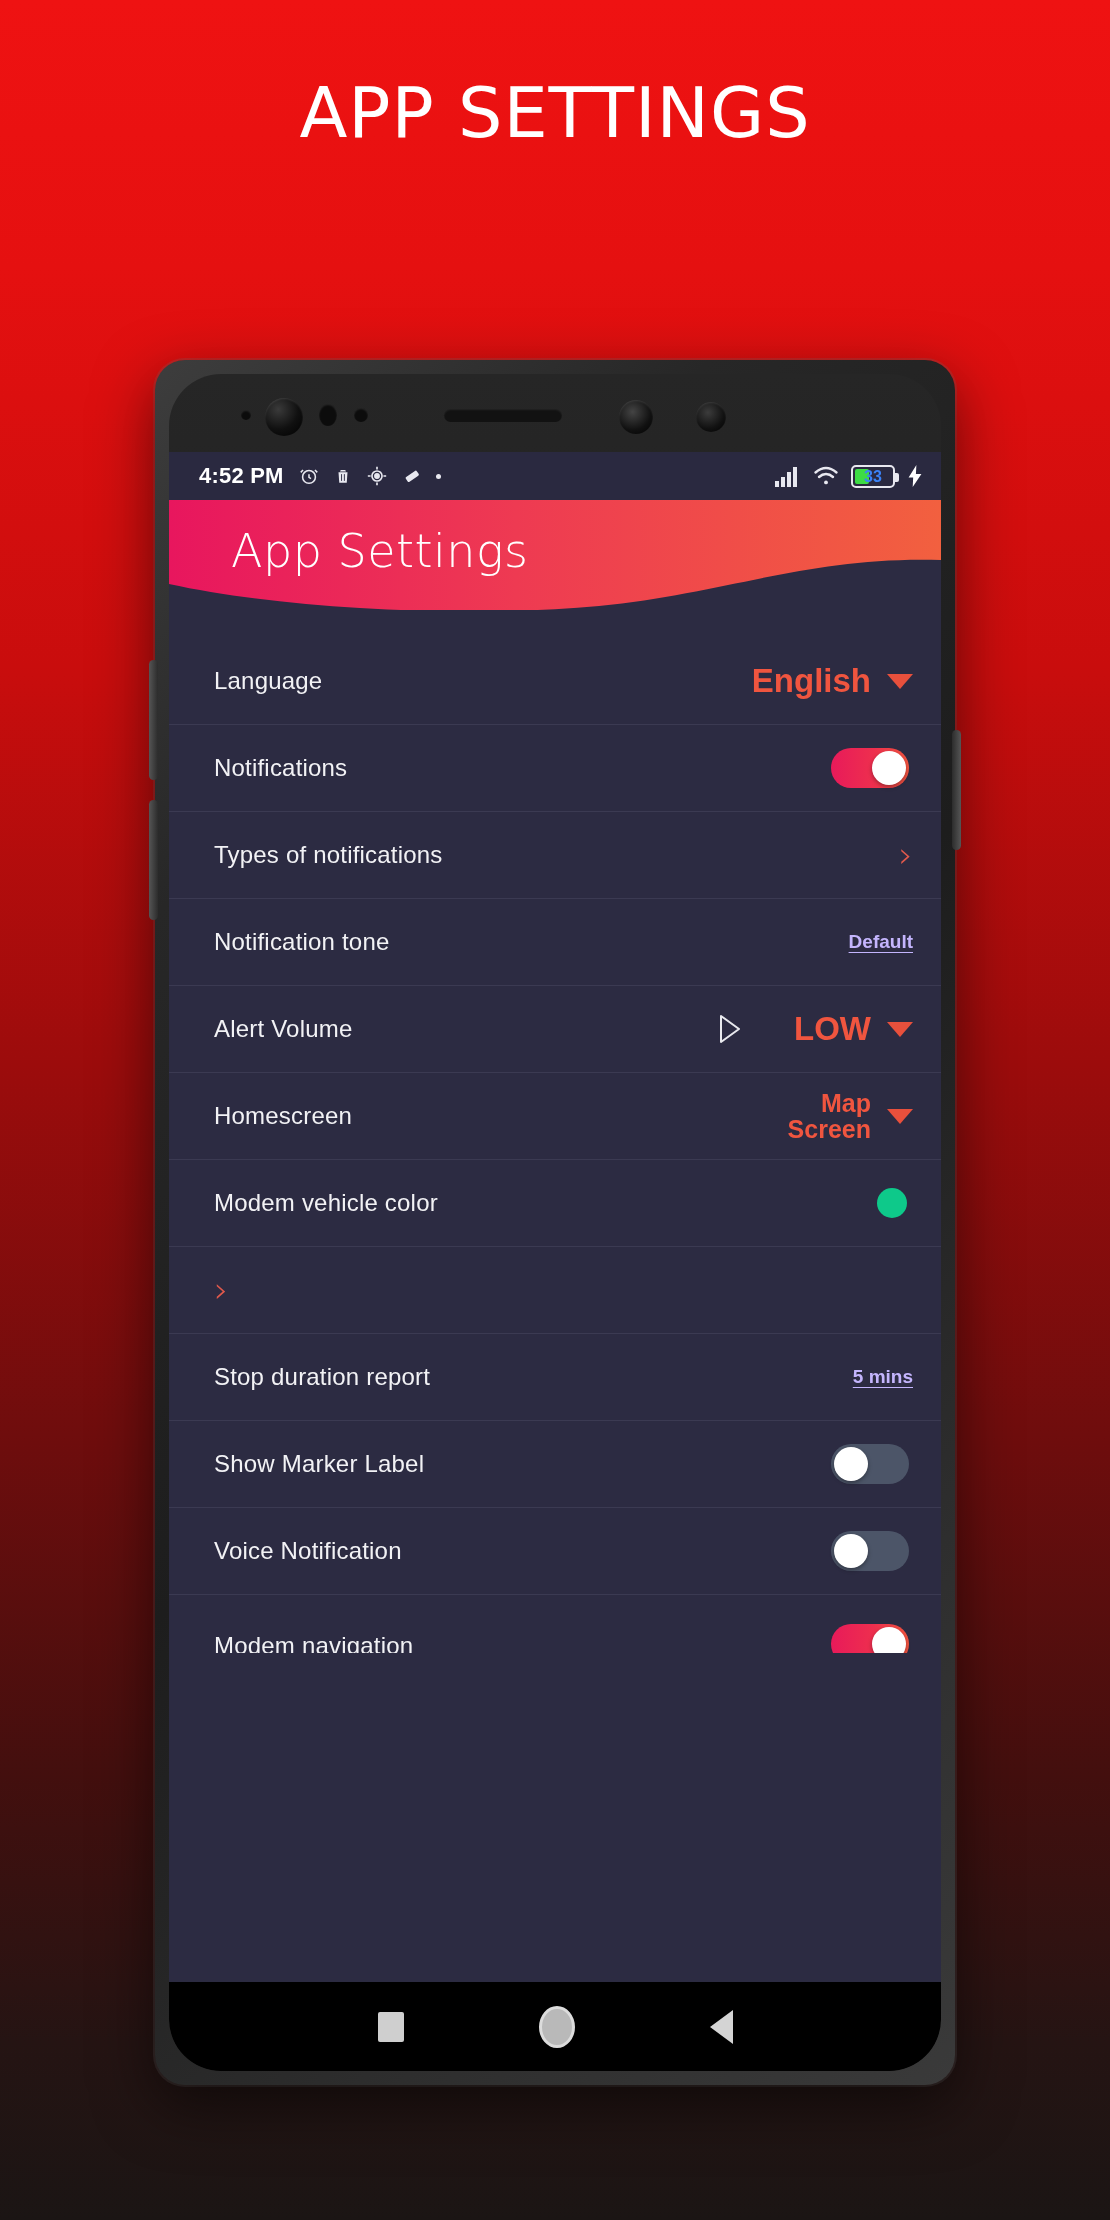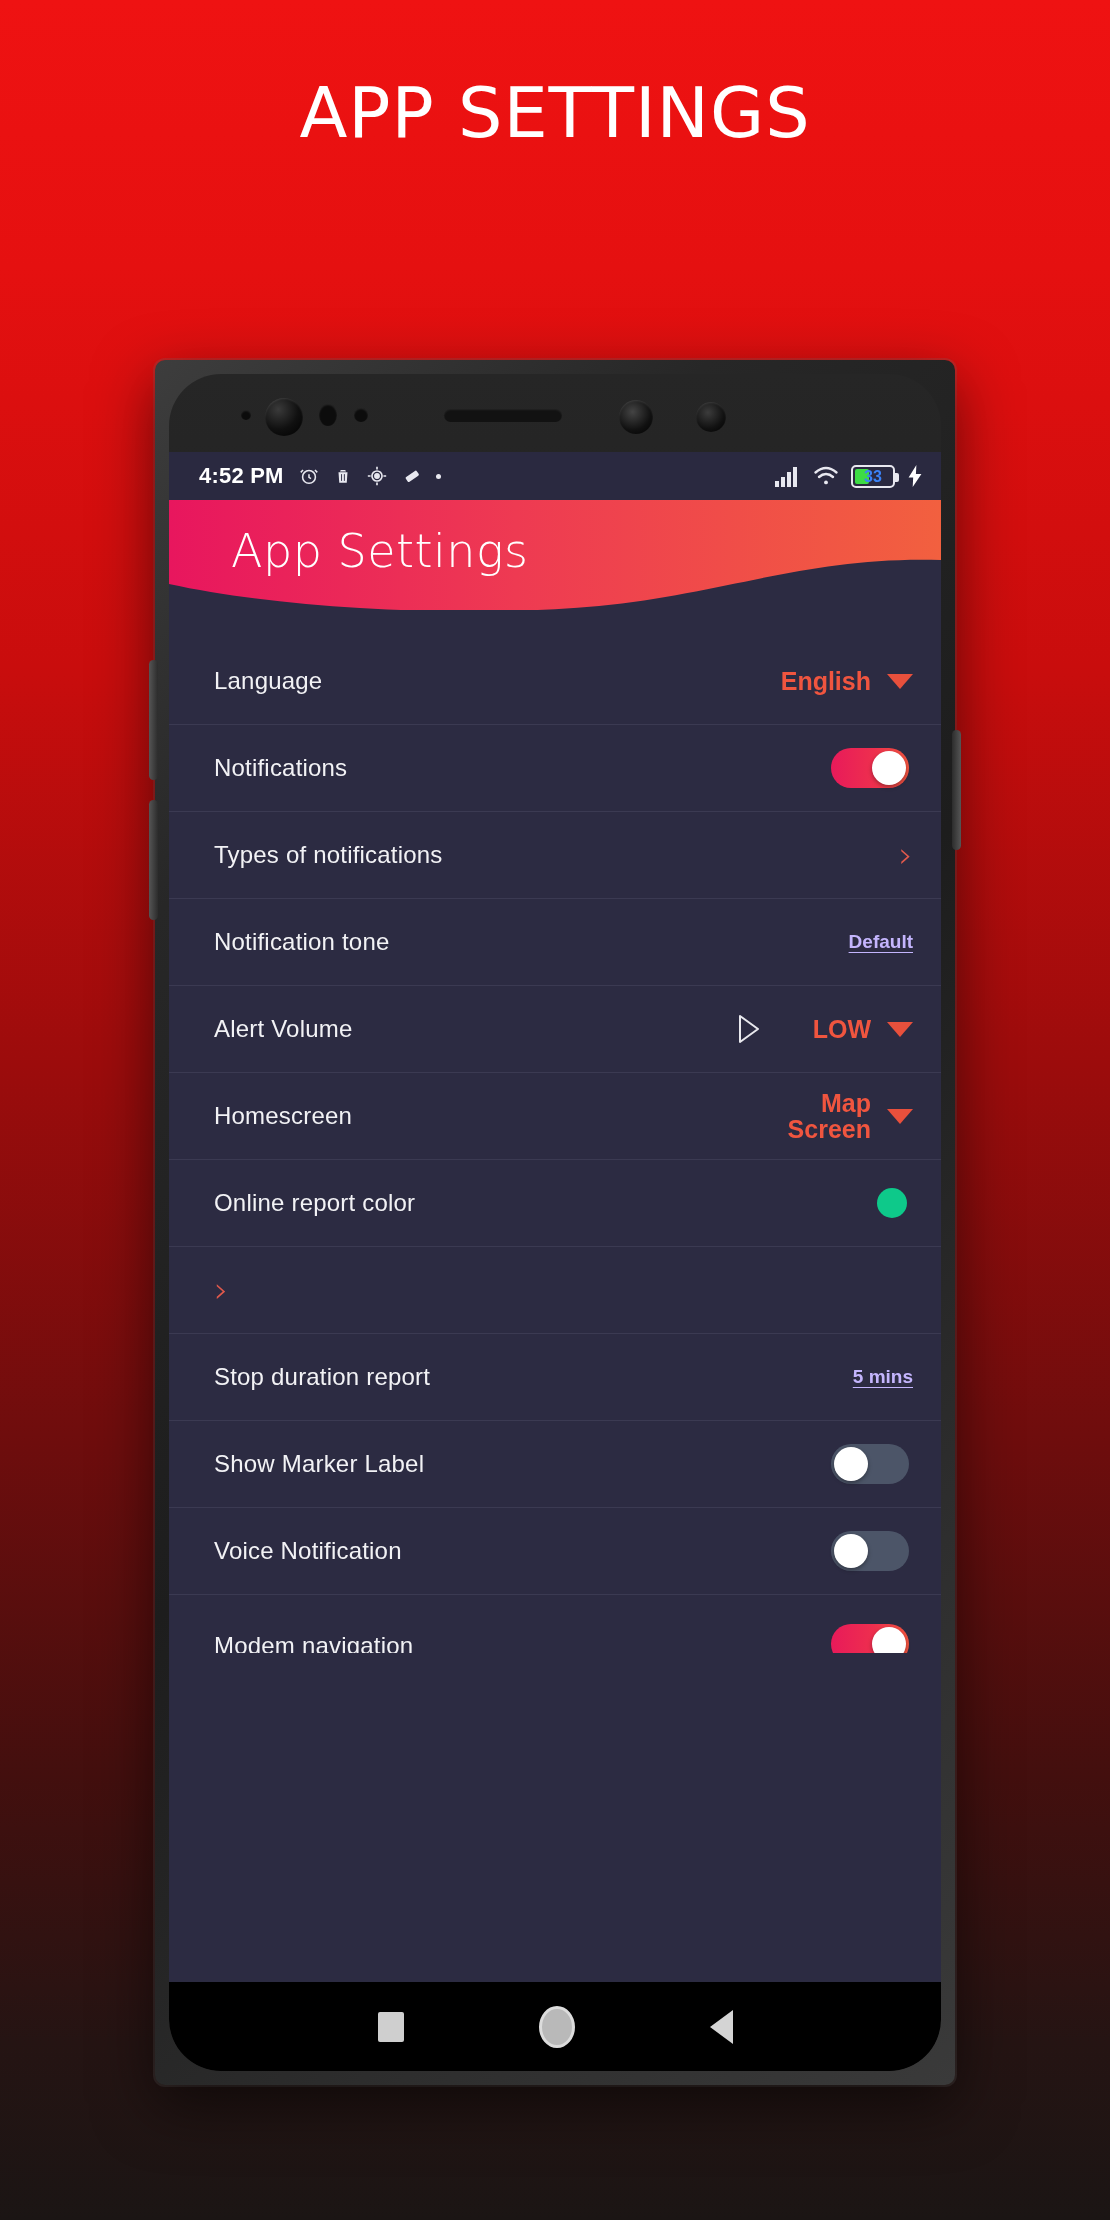--- a/index.html
+++ b/index.html
@@ -39,21 +39,21 @@
     font-family: "DejaVu Sans", sans-serif;
   }
 
   
   .phone {
     position: absolute;
     left: 155px;
     top: 360px;
     width: 800px;
     height: 1725px;
-    border-radius: 10px;
+    border-radius: 30px;
     background: linear-gradient(135deg, #3d3d3d 0%, #272727 22%, #1d1d1d 50%, #2e2e2e 78%, #3a3a3a 100%);
     box-shadow: 0 20px 60px rgba(0,0,0,0.55), 0 0 0 2px rgba(120,120,120,0.22);
     padding: 0;
   }
   .phone-inner {
     position: absolute;
     left: 14px; top: 14px;
     width: 772px; height: 1697px;
     border-radius: 52px;
     background: linear-gradient(180deg,#262626 0%, #1c1c1c 40%, #1a1a1a 100%);
@@ -202,21 +202,21 @@
     letter-spacing: 0.2px;
   }
   .row-right {
     display: flex;
     align-items: center;
     gap: 16px;
   }
 
   .value-text {
     color: #f0553f;
-    font-size: 25px;
+    font-size: 33px;
     font-weight: 600;
     text-align: right;
   }
   .value-text.two-line {
     line-height: 1.05;
     font-size: 25px;
   }
   .value-underline {
     color: #c4b5fd;
     font-size: 19px;
@@ -462,21 +462,21 @@
           <span class="row-right">
             <span class="value-text two-line">
               <span>Map</span><br>
               <span>Screen</span>
             </span>
             <span class="caret-down"></span>
           </span>
         </div>
 
         <div class="row">
-          <span class="row-label">Online report color</span>
+          <span class="row-label">Modem vehicle color</span>
           <span class="row-right">
             <span class="color-dot"></span>
           </span>
         </div>
 
         <div class="row">
           <span class="row-right">
             <span class="chevron-right">›</span>
           </span>
         </div>

